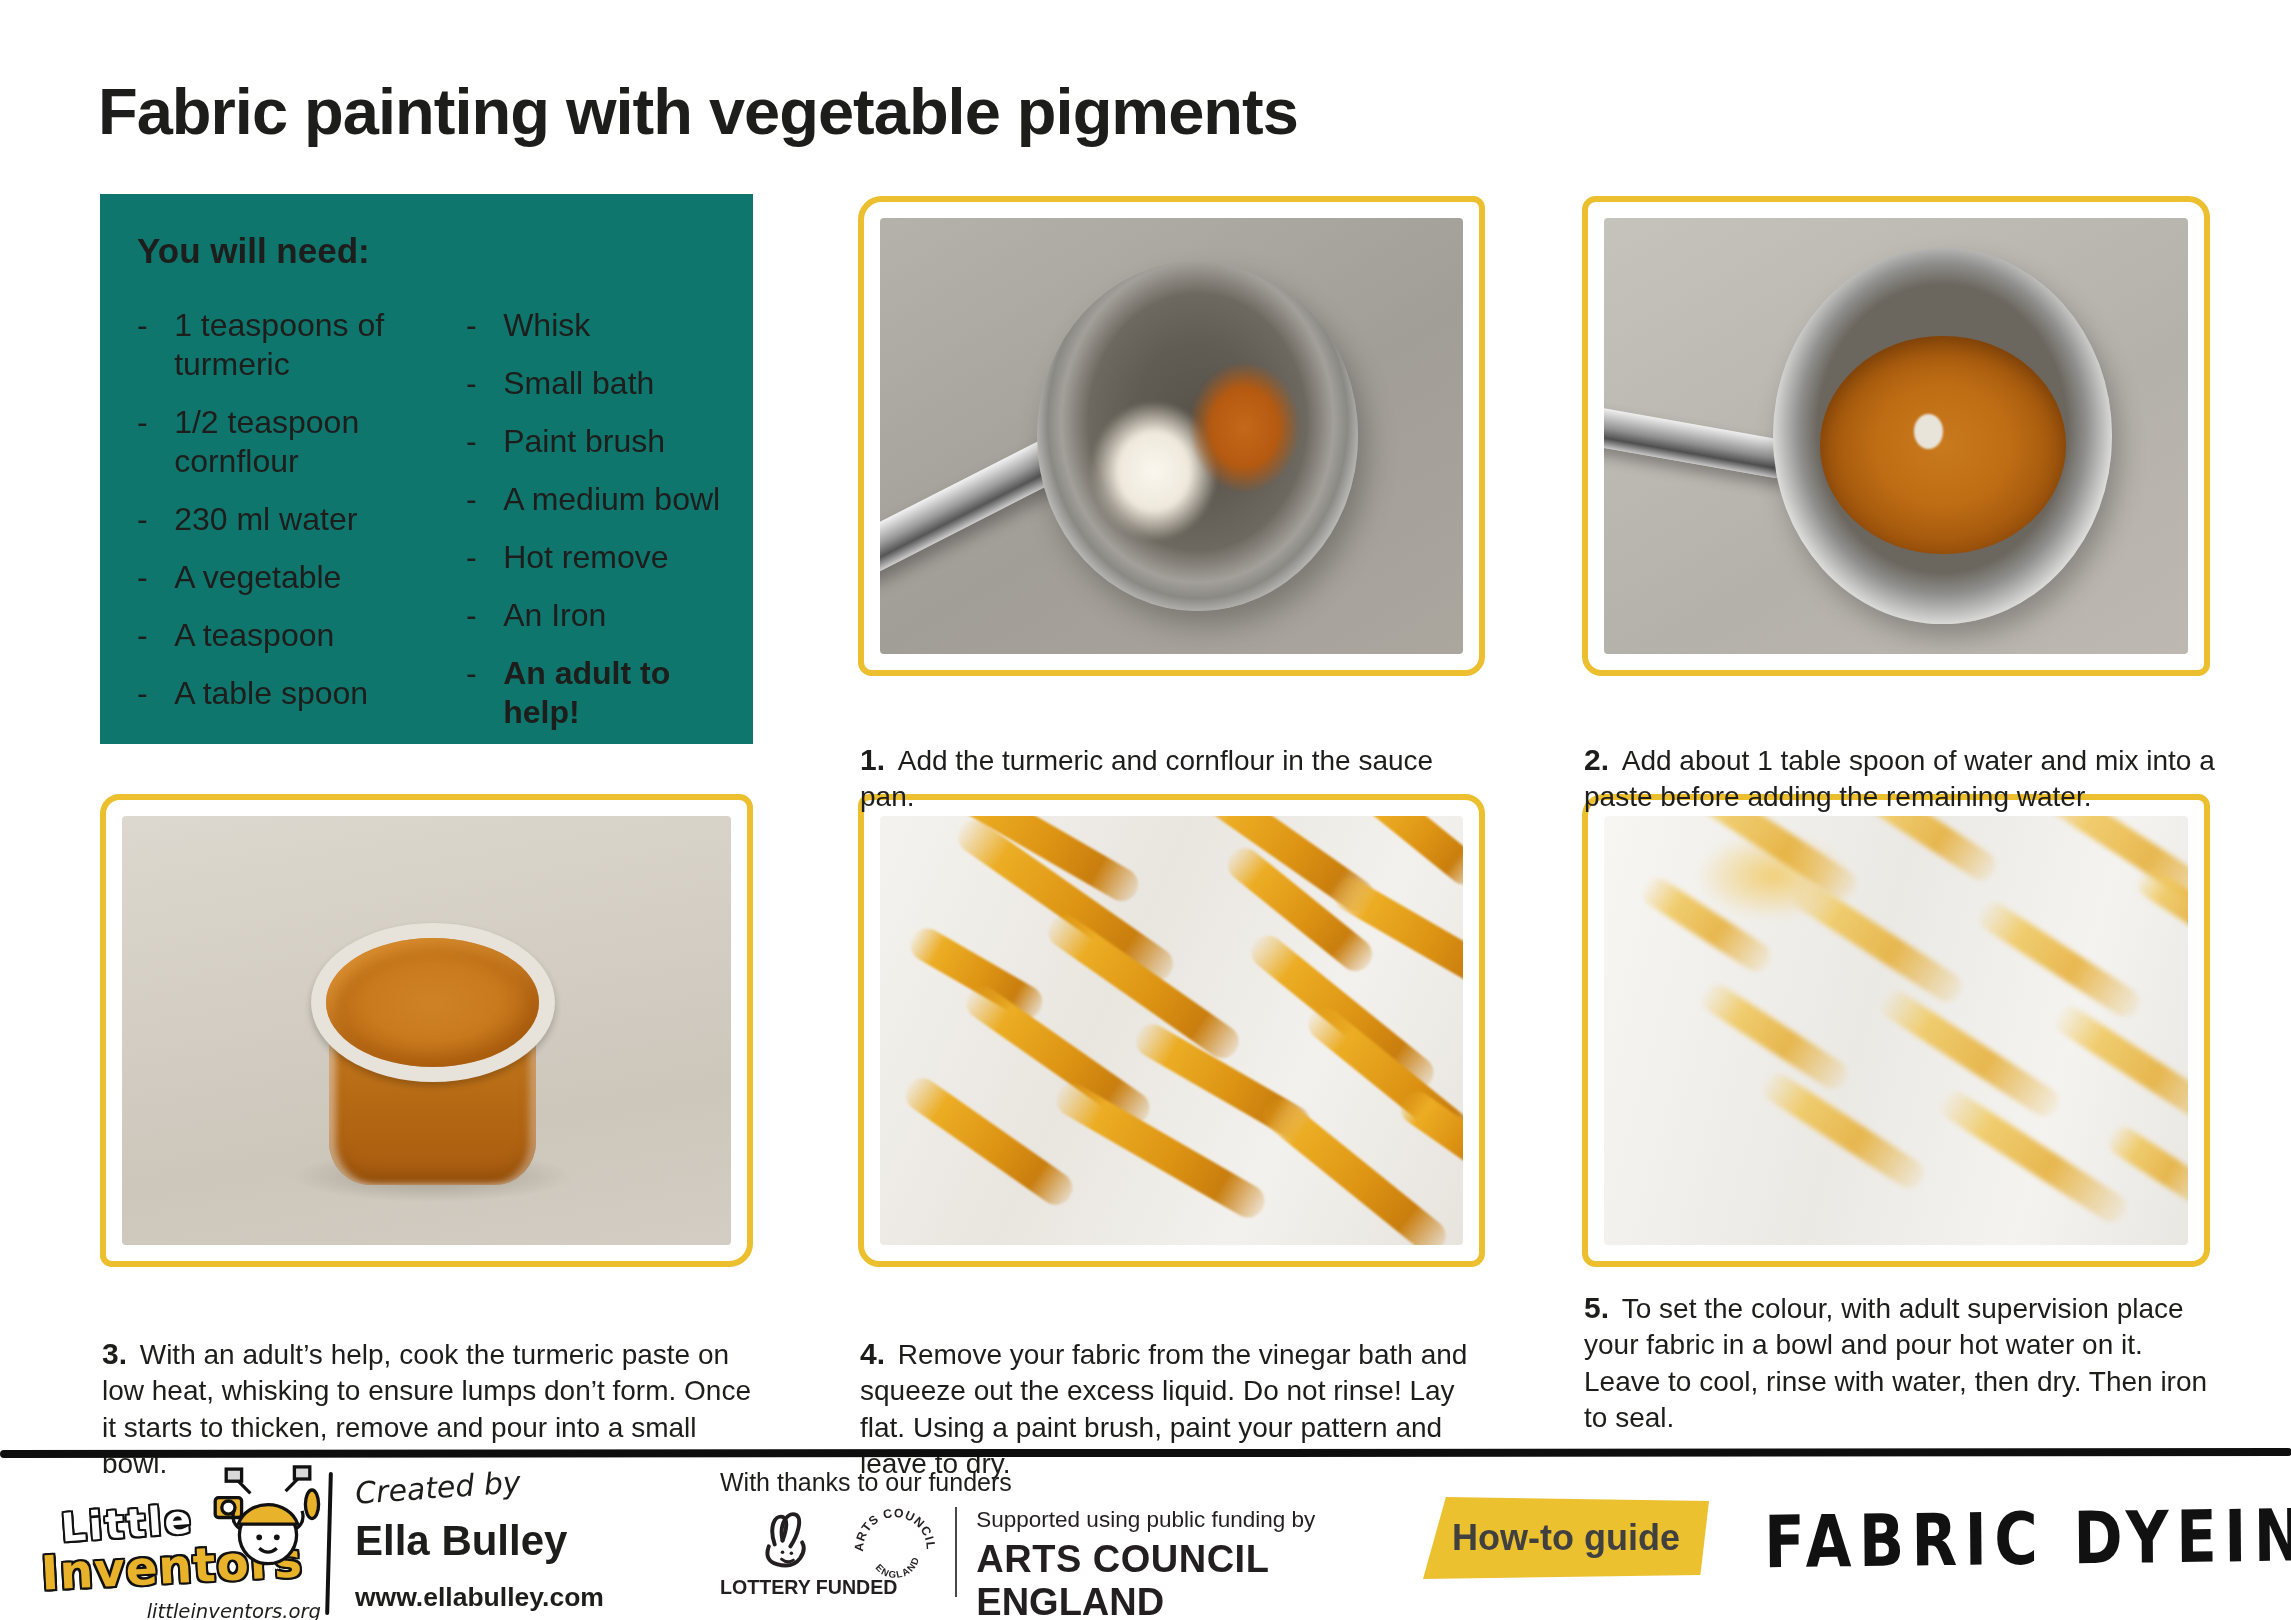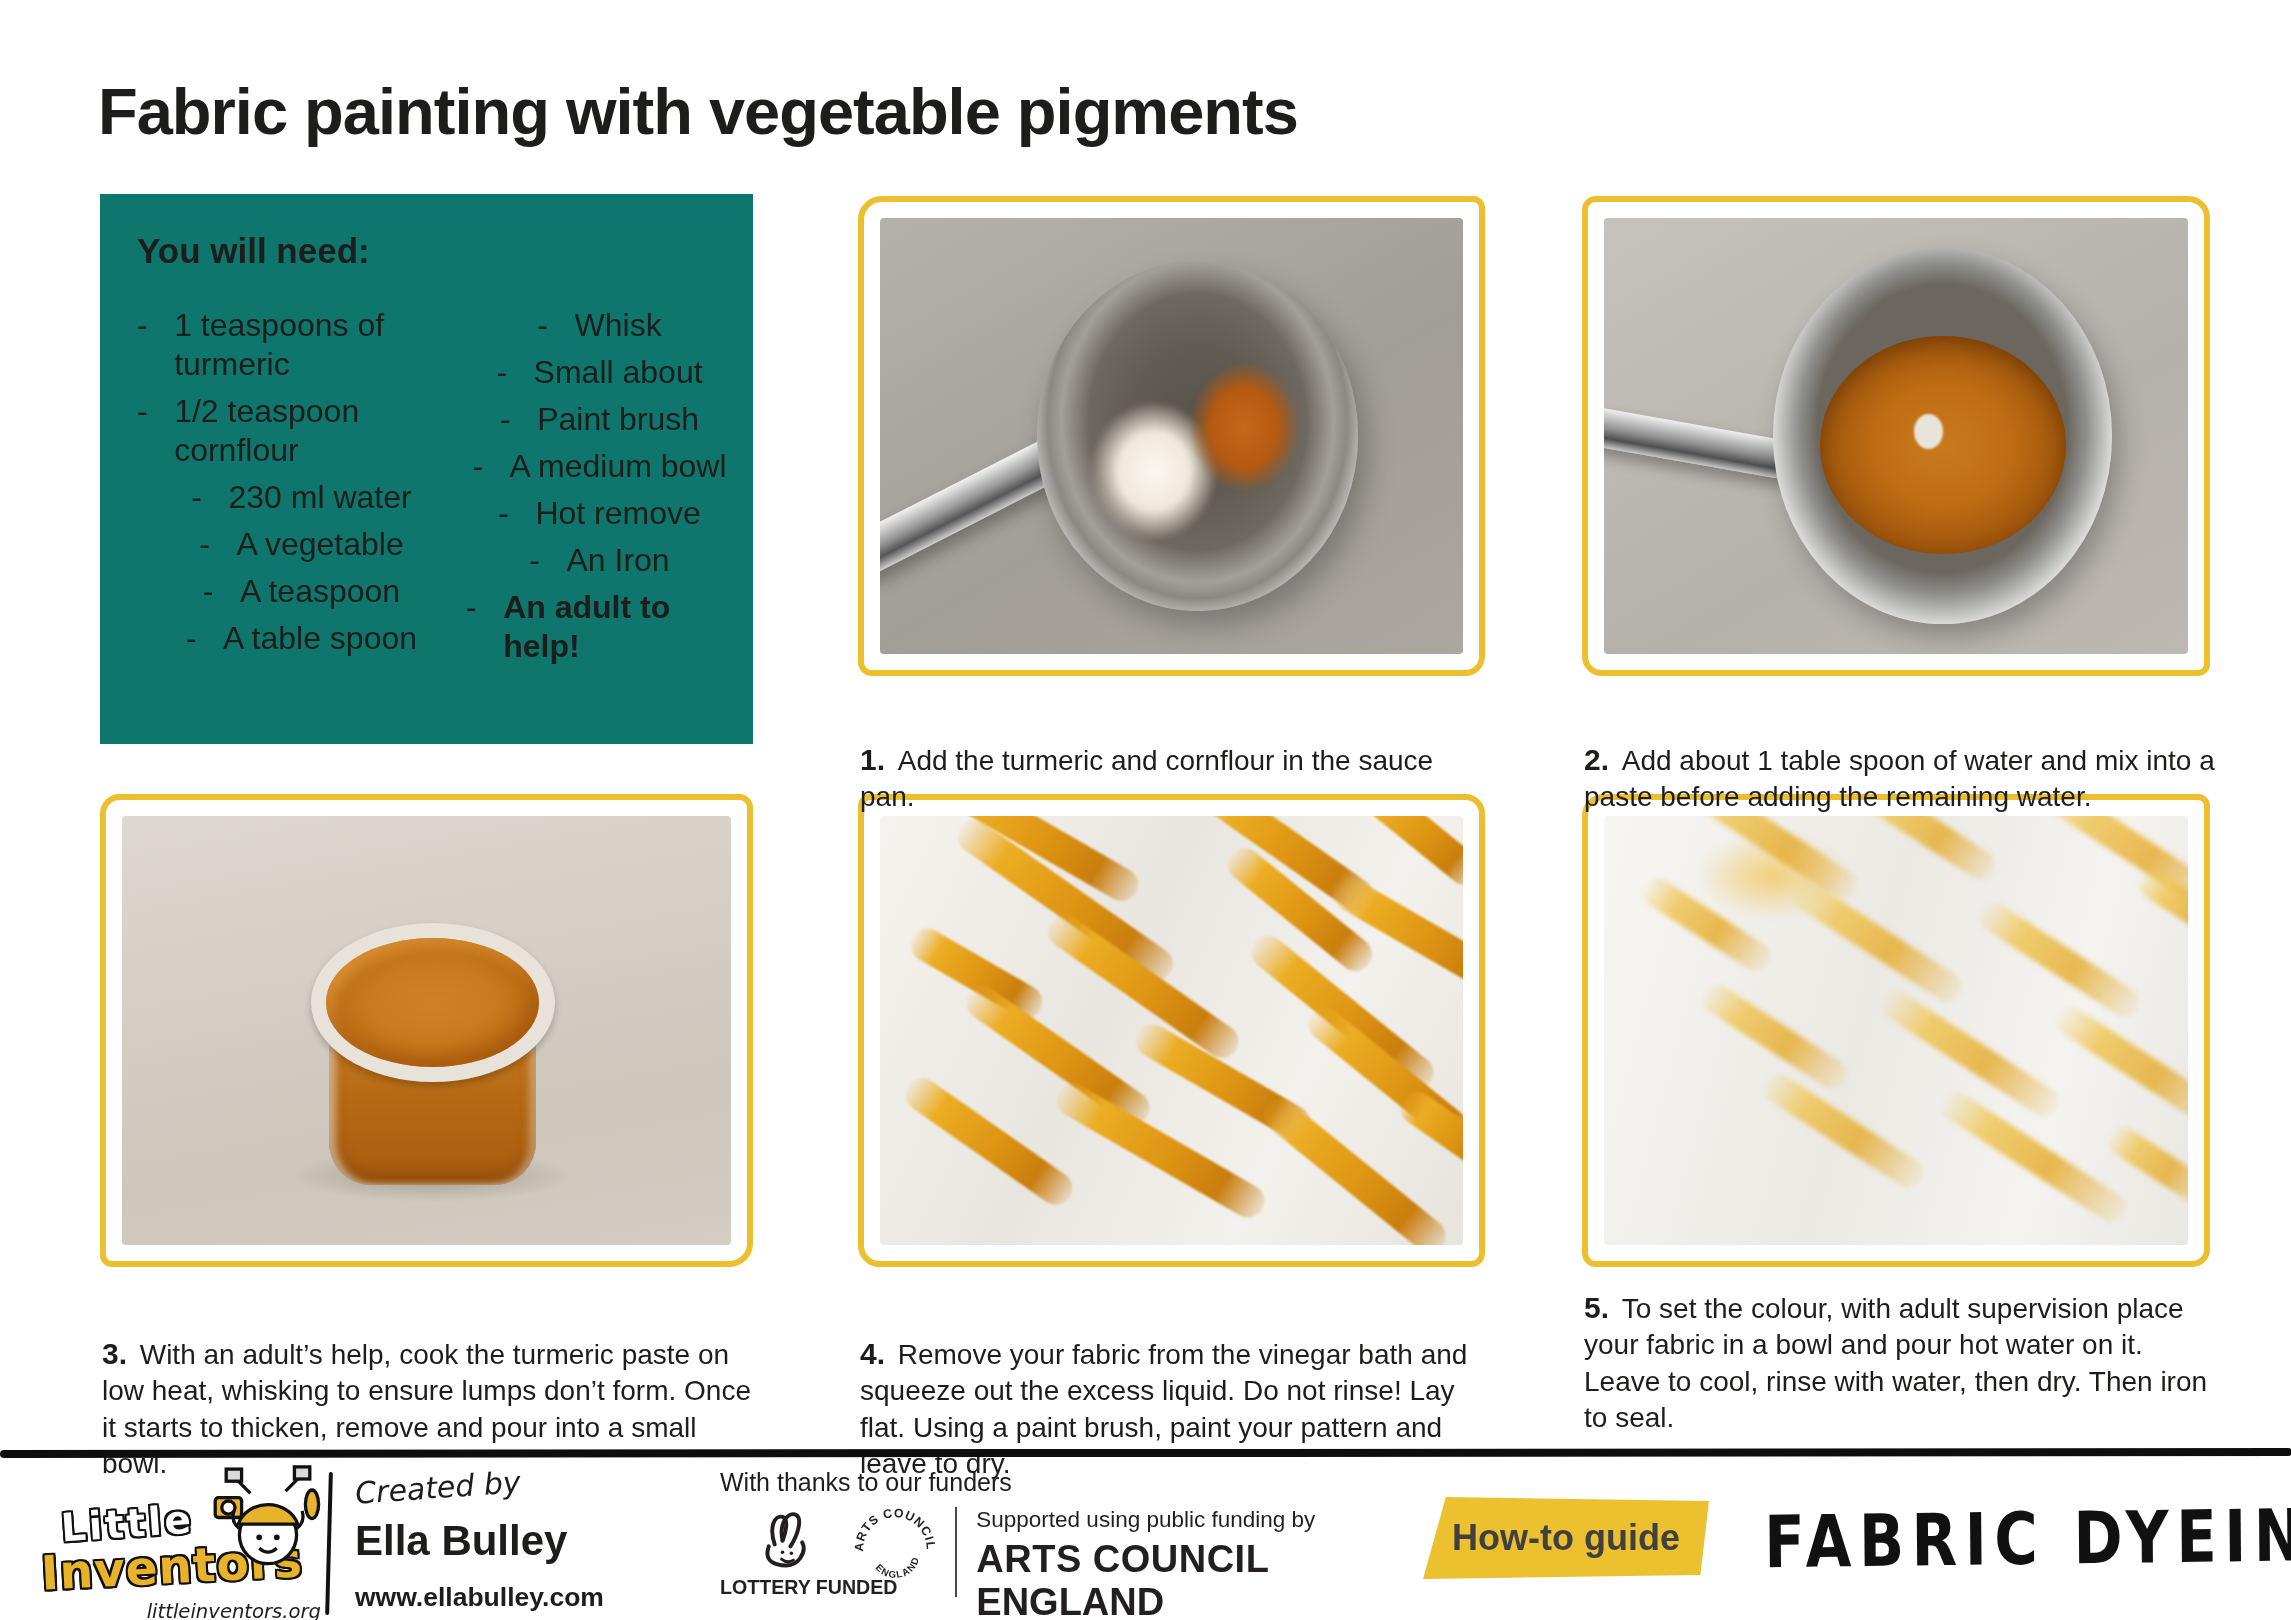--- a/index.html
+++ b/index.html
@@ -8,22 +8,22 @@
 
   
   .title{position:absolute;left:98px;top:74px;margin:0;font-size:65px;font-weight:700;
          letter-spacing:-1px;color:#1d1d1b;}
 
   
   .materials{position:absolute;left:100px;top:194px;width:653px;height:550px;
              background:#0f766e;box-sizing:border-box;padding:37px 19.6px 0 37px;}
   .materials h2{margin:0 0 35px 0;font-size:35px;font-weight:700;}
   .mat-cols{display:flex;}
-  .materials ul{list-style:none;margin:0;padding:0;display:flex;flex-direction:column;gap:8px;
-                font-size:32px;line-height:1.22;align-items:center;}
+  .materials ul{list-style:none;margin:0;padding:0;display:flex;flex-direction:column;gap:19px;
+                font-size:32px;line-height:1.22;}
   .mat-col1{width:329px;flex:0 0 auto;}
   .mat-col2{width:267px;flex:0 0 auto;margin-left:5.9px;}
   .materials li{display:flex;}
   .materials li::before{content:"-";margin-right:26.5px;flex:0 0 auto;}
   .materials li.bolditem span{font-weight:700;}
 
   
   .frame{position:absolute;background:#fff;border:6.9px solid #ecbf2e;box-sizing:border-box;padding:15.7px;}
   .f1{left:858px;top:196px;width:627px;height:480px;border-radius:23.5px 11.8px 19.6px 13.7px;}
   .f2{left:1582px;top:196px;width:628px;height:480px;border-radius:13.7px 21.6px 11.8px 19.6px;}
@@ -166,21 +166,21 @@
           </li>
         <li>
             <span>A table spoon</span>
           </li>
       </ul>
       <ul class="mat-col2">
         <li>
             <span>Whisk</span>
           </li>
         <li>
-            <span>Small about</span>
+            <span>Small bath</span>
           </li>
         <li>
             <span>Paint brush</span>
           </li>
         <li>
             <span>A medium bowl</span>
           </li>
         <li>
             <span>Hot remove</span>
           </li>

